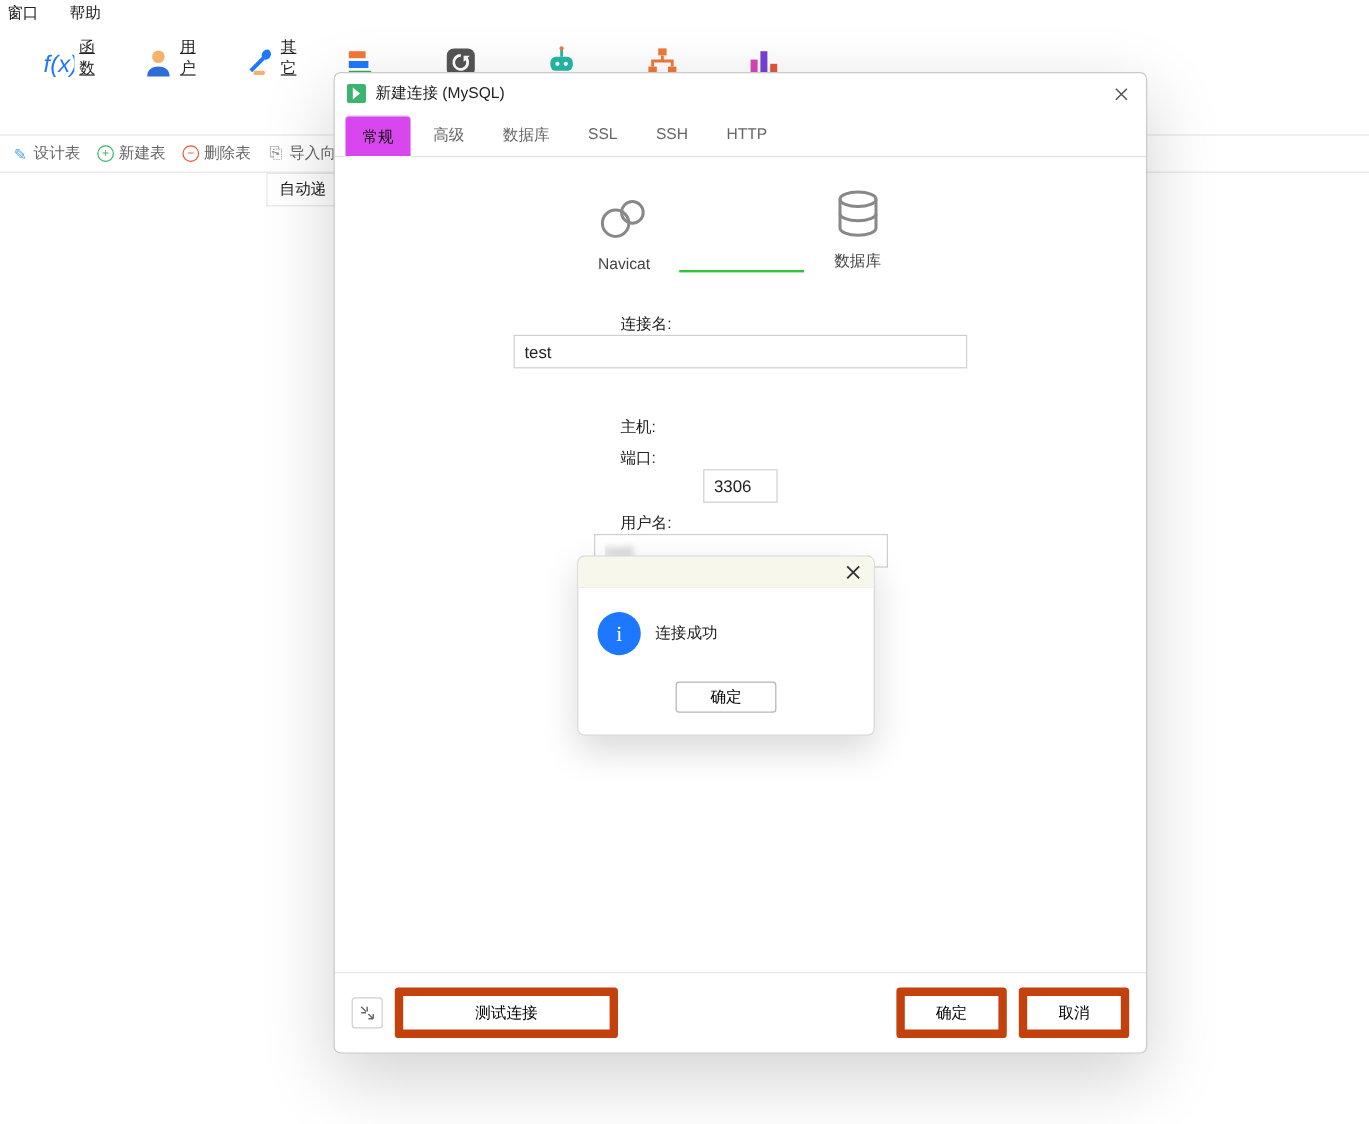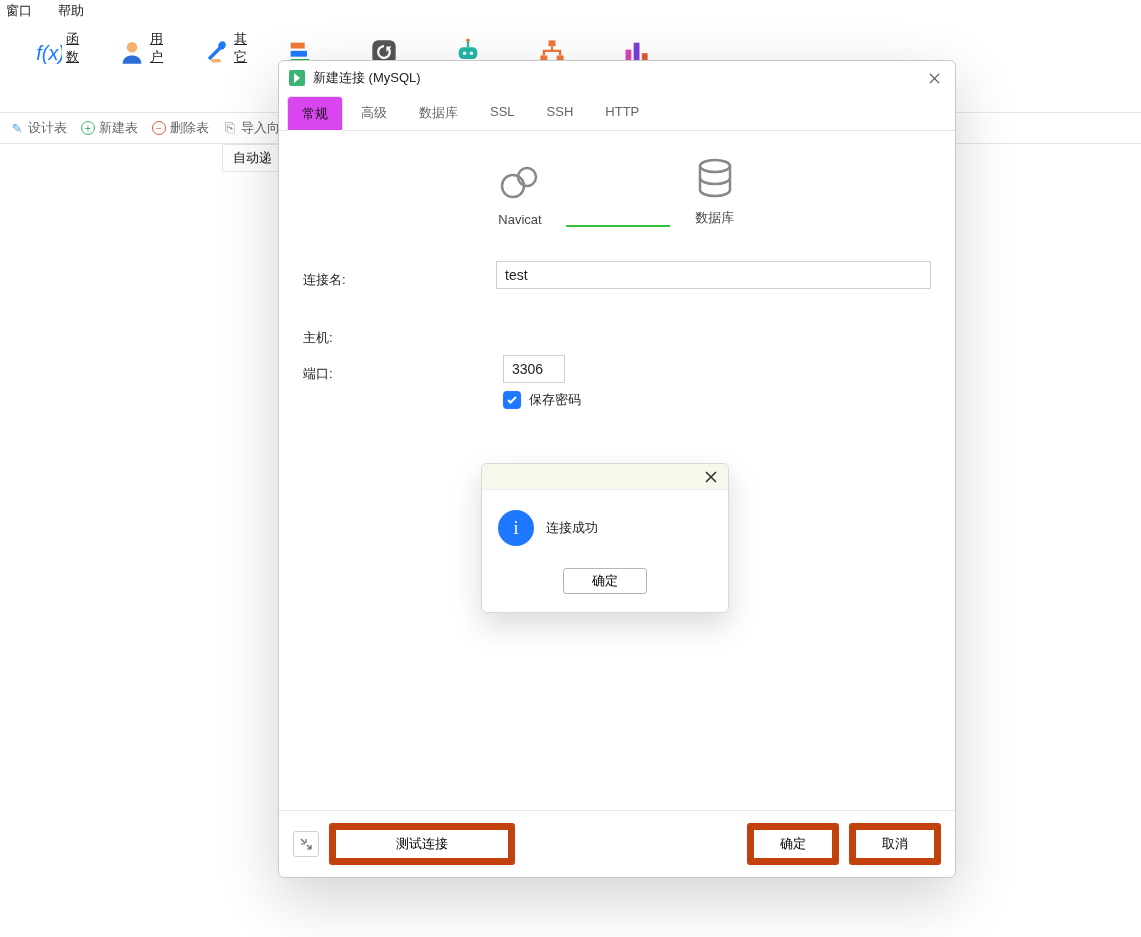--- a/index.html
+++ b/index.html
@@ -47,25 +47,25 @@
 .dlg-body { flex: 1; padding: 20px 24px 10px; position: relative; }
 
 
 .iconrow { display: flex; justify-content: center; align-items: flex-end; gap: 24px; margin-top: 6px; }
 .iconblock { display: flex; flex-direction: column; align-items: center; gap: 10px; font-size: 13px; color: #444; }
 .iconblock .big { width: 42px; height: 42px; }
 .connline { width: 104px; height: 2px; background: #35c23a; }
 
 
 .form { margin-top: 34px; }
-.frow { display: flex; align-items: flex-end; margin-bottom: 8px; }
+.frow { display: flex; align-items: center; margin-bottom: 8px; flex-direction: column; }
 .frow.gap-after { margin-bottom: 40px; }
 .flabel { width: 200px; font-size: 13px; color: #222; }
 .finput { border: 1px solid #cfcfcf; padding: 4px 8px; font-size: 14px; color: #222; background: #fff; height: 28px; }
-.w-full { width: 450px; }
+.w-full { width: 378px; }
 .w-port { width: 62px; }
 .w-mid { width: 245px; }
 
 .chkrow { display: flex; align-items: center; gap: 8px; margin-left: 200px; margin-top: 8px; }
 .chk { width: 18px; height: 18px; border-radius: 4px; background: #1e78ff; display: inline-flex; align-items: center; justify-content: center; }
 
 .blur { color: transparent; text-shadow: 0 0 6px rgba(0,0,0,.45); user-select: none; }
 
 
 .msgbox {
@@ -249,20 +249,24 @@
         <div class="flabel">连接名:</div>
         <input class="finput w-full" value="test" style="">
       </div>
       <div class="frow">
         <div class="flabel">主机:</div>
       </div>
       <div class="frow">
         <div class="flabel">端口:</div>
         <input class="finput w-port" value="3306" style="">
       </div>
+      <div class="frow">
+        <div class="flabel">用户名:</div>
+        <input class="finput w-mid blur" value="root" style="">
+      </div>
       <div class="chkrow">
         <span class="chk">
           <svg viewBox="0 0 12 12" width="12" height="12">
               <path d="M2 6l2.5 2.5L10 3" stroke="#fff" stroke-width="2" fill="none"></path>
             </svg>
         </span>
         <span>保存密码</span>
       </div>
     </div>
 

